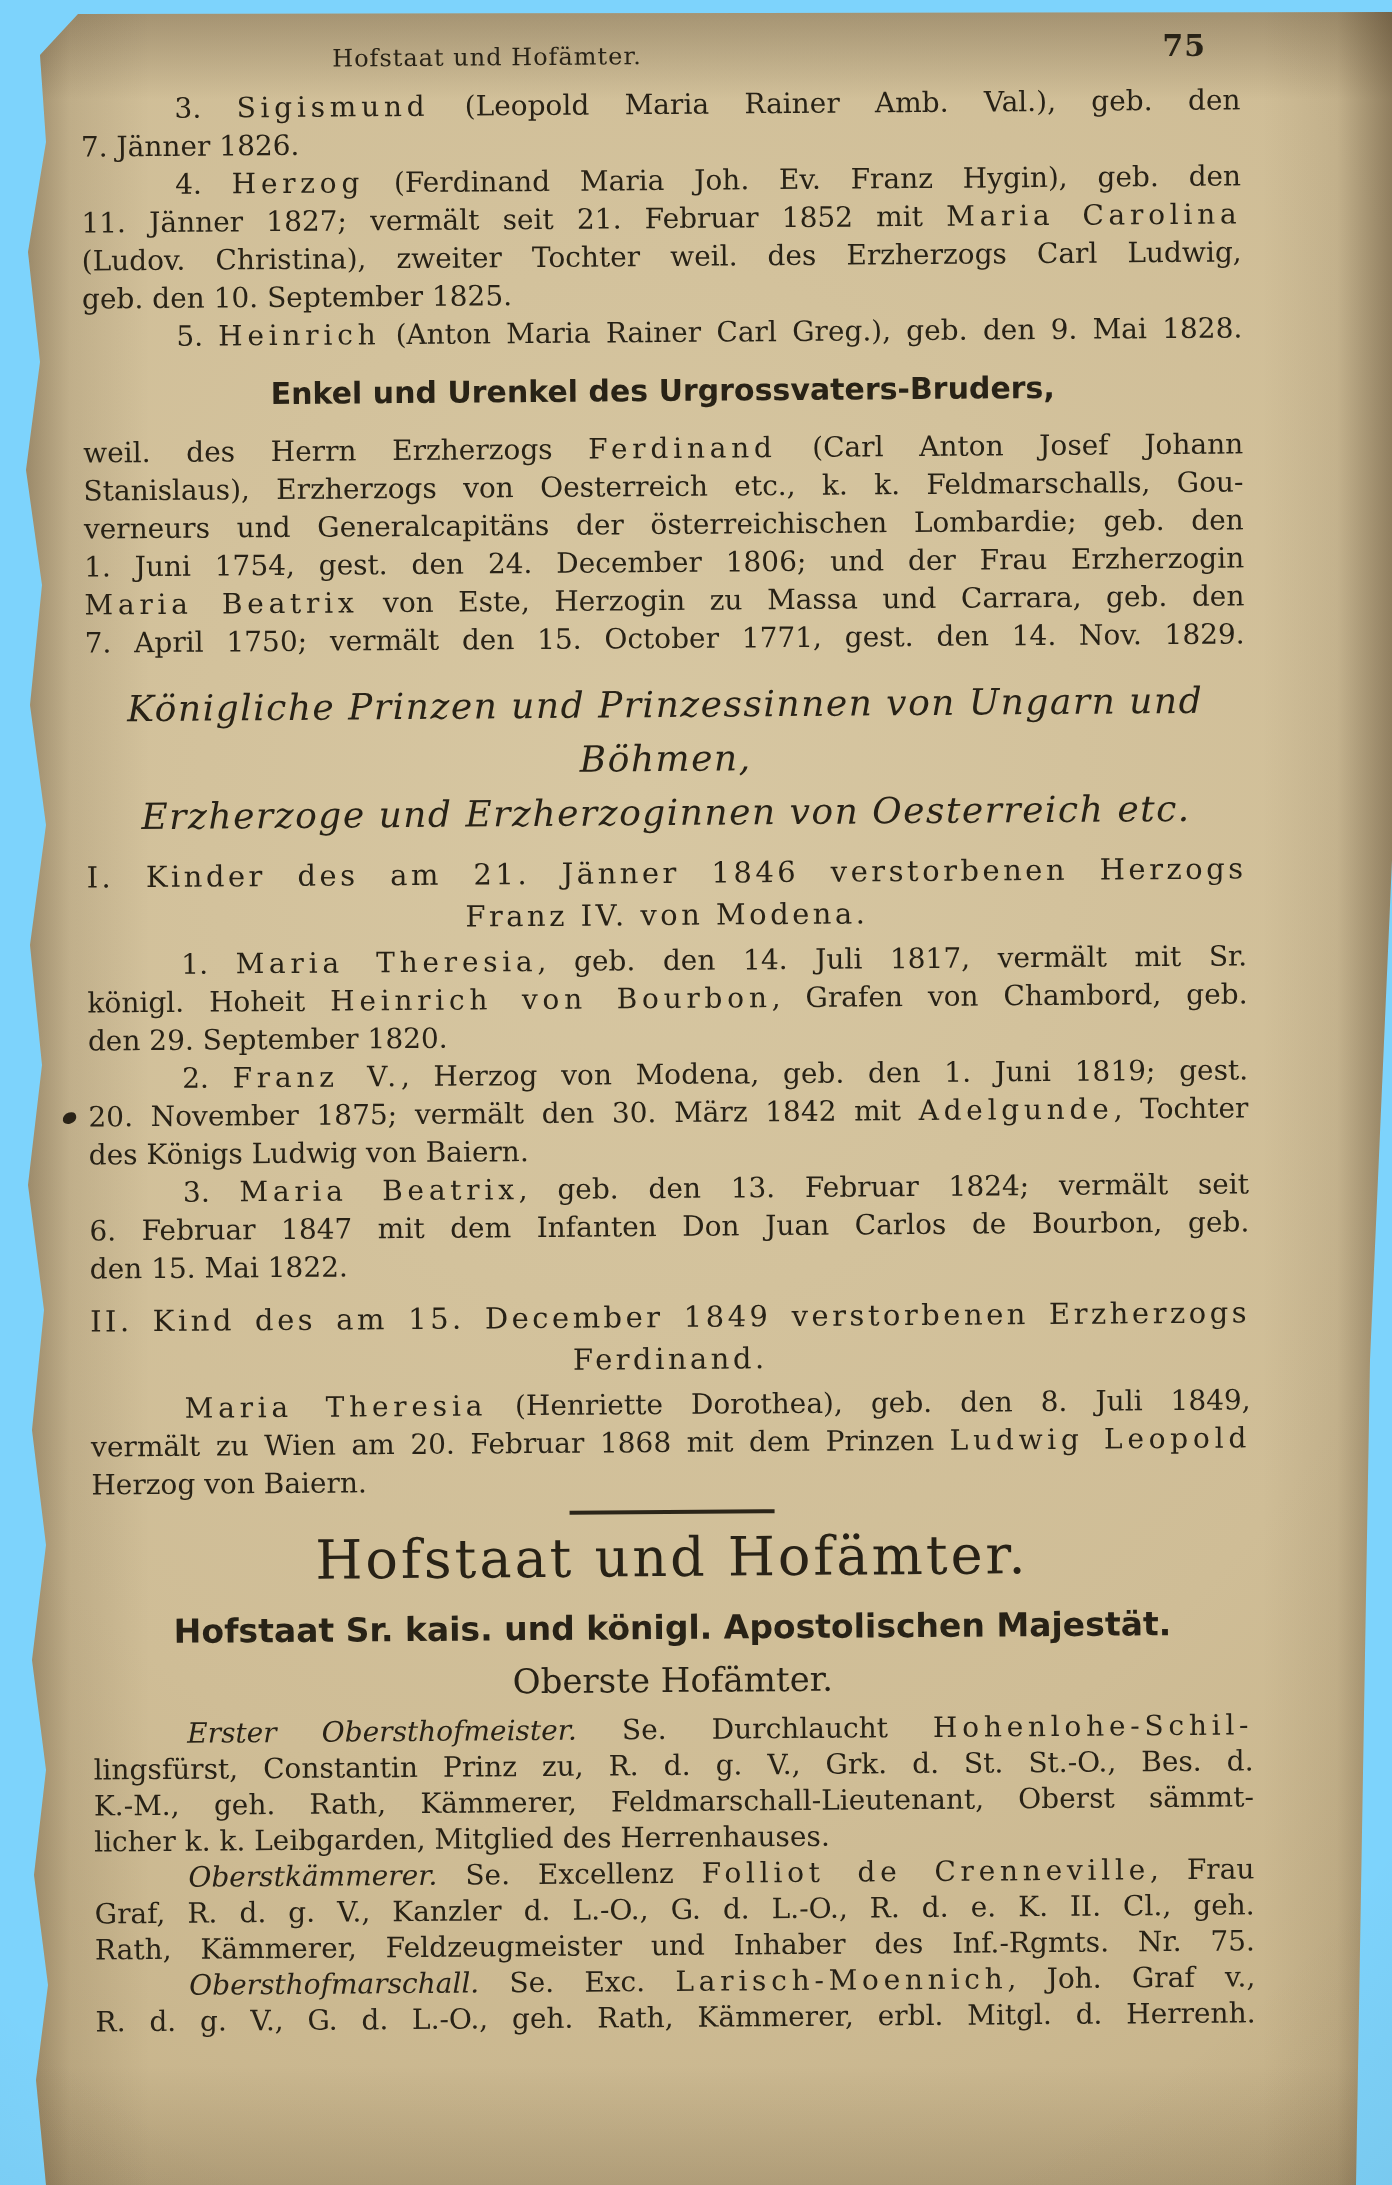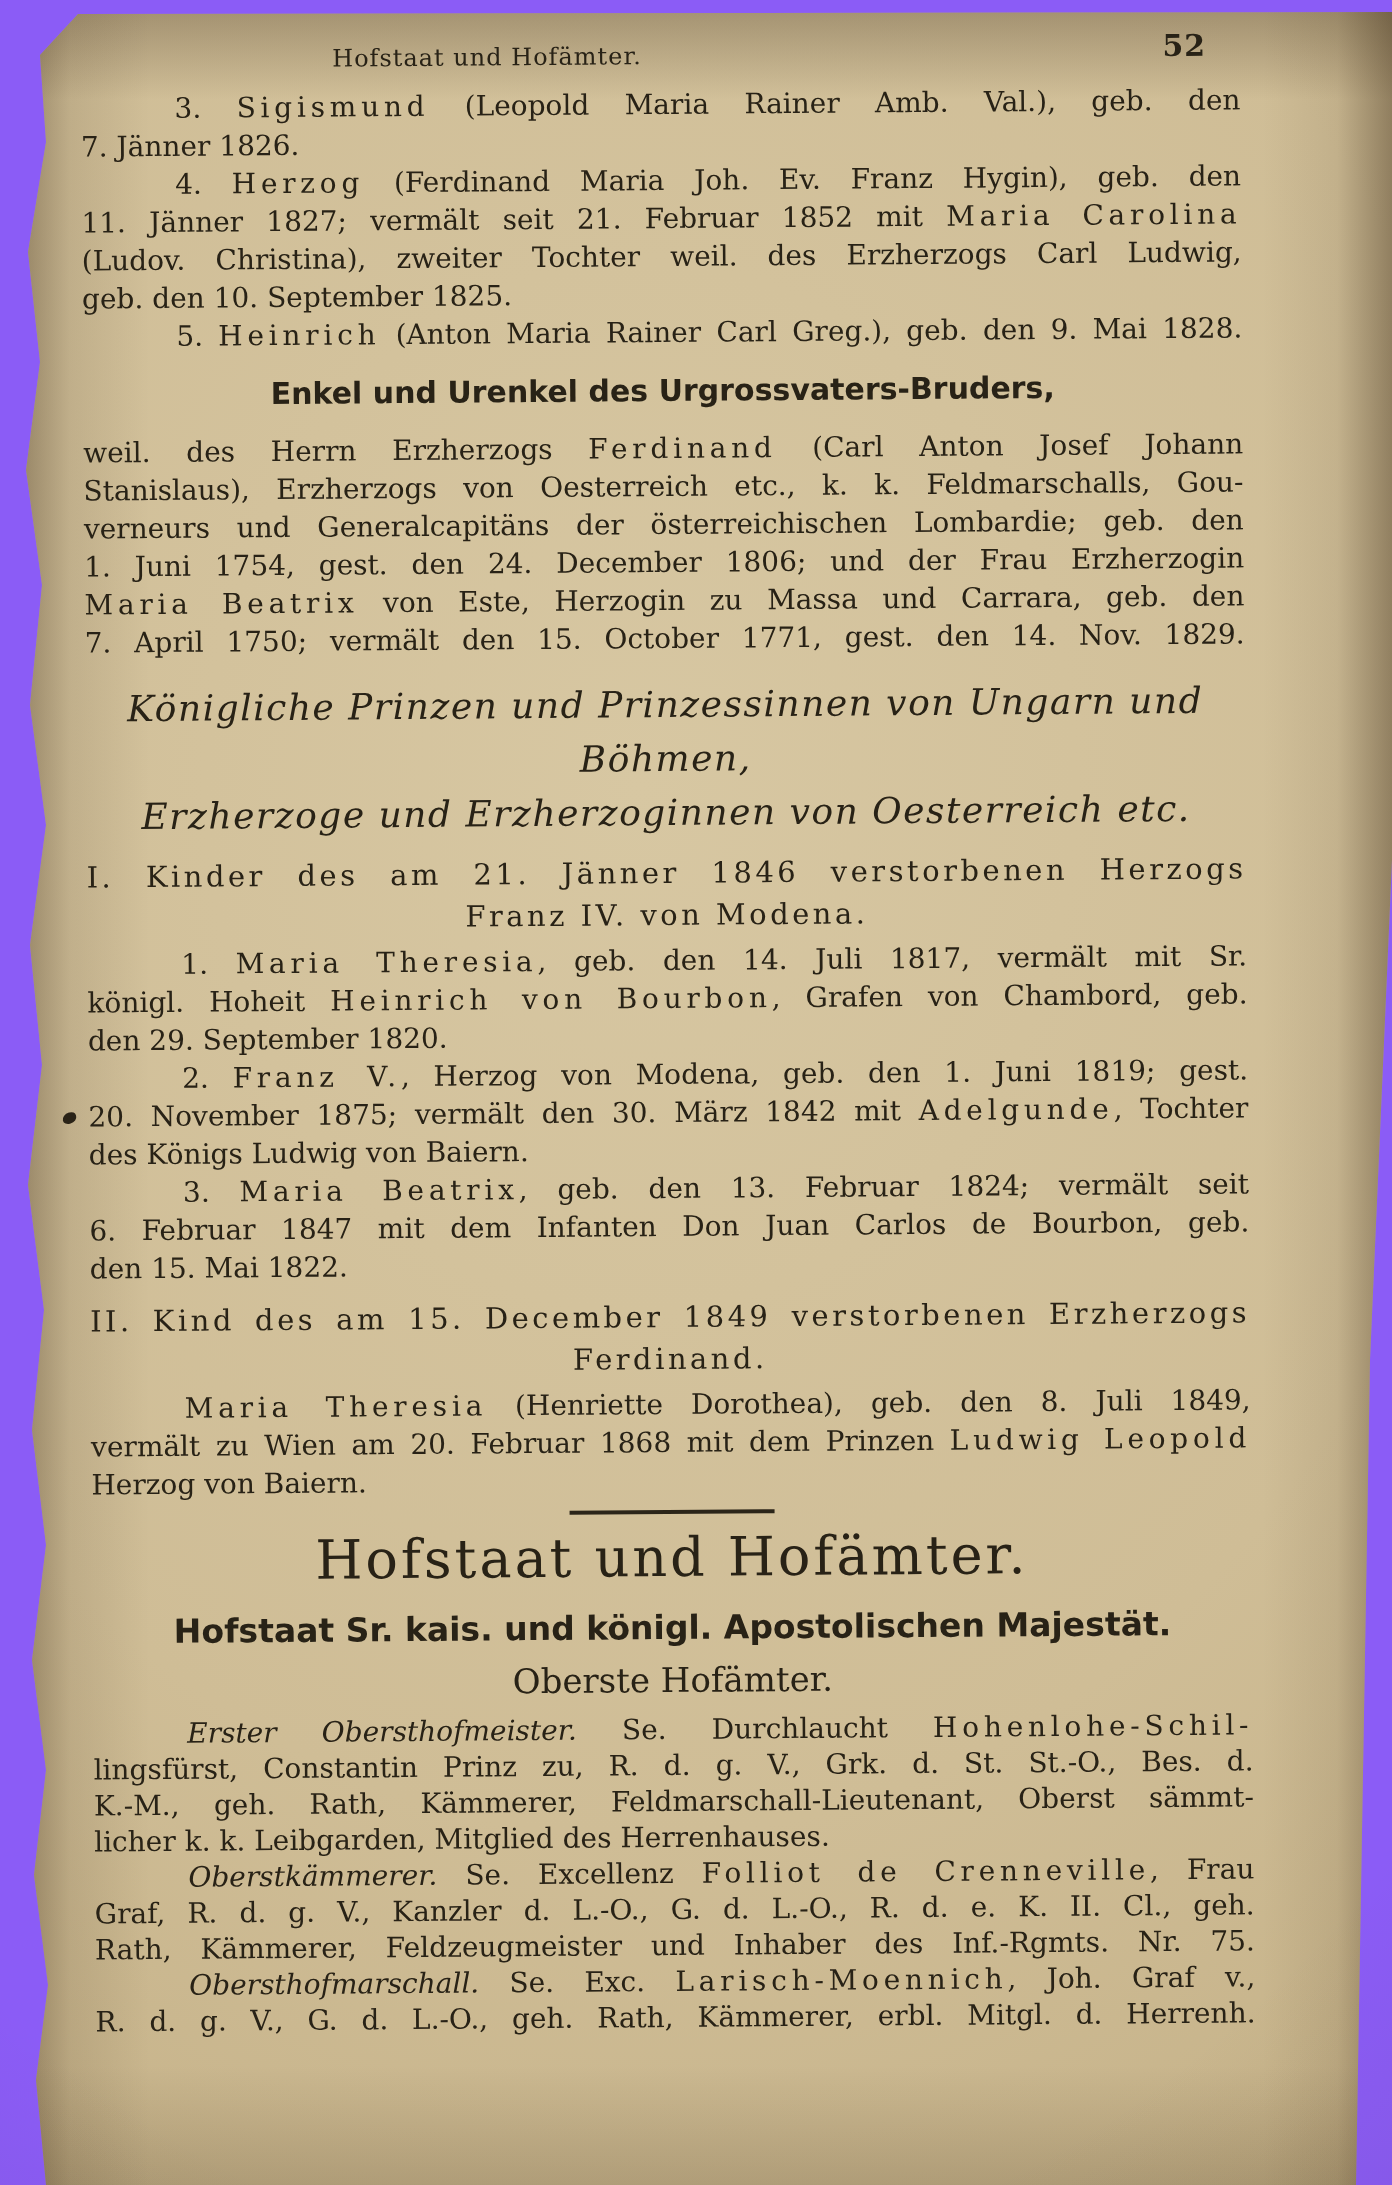--- a/index.html
+++ b/index.html
@@ -1,17 +1,17 @@
 <!DOCTYPE html>
 <html><head>
 <meta charset="utf-8">
 <title>Scan</title>
 <style>
   html,body{margin:0;padding:0;background:#070604;}
-  .page{position:relative;width:1392px;height:2185px;overflow:hidden;background:#8b5cf6;}
+  .page{position:relative;width:1392px;height:2185px;overflow:hidden;background:#7dd3fc;}
   .paper{
     position:absolute;inset:0;
     clip-path:polygon(78px 14px,1392px 12px,1392px 860px,1370px 1360px,1356px 2185px,46px 2185px,
       36px 2080px,48px 1985px,34px 1875px,46px 1770px,32px 1660px,46px 1545px,32px 1430px,
       44px 1310px,28px 1185px,42px 1065px,30px 945px,46px 825px,30px 705px,42px 585px,
       26px 470px,40px 362px,28px 252px,46px 142px,40px 55px);
     background:
       linear-gradient(to right, rgba(43,26,8,.45), rgba(43,26,8,.10) 70px, rgba(0,0,0,0) 150px),
       linear-gradient(to left, rgba(43,26,8,.38), rgba(43,26,8,.08) 55px, rgba(0,0,0,0) 130px),
       linear-gradient(to bottom, rgba(43,26,8,.30), rgba(0,0,0,0) 100px),
@@ -60,21 +60,21 @@
 </style>
 </head>
 <body>
 
 <div class="page">
   <div class="paper"></div>
   <div class="vignette"></div>
   <div class="content">
     <div class="runhead">
       <span class="rh-text">Hofstaat und Hofämter.</span>
-      <span class="rh-num">52</span>
+      <span class="rh-num">75</span>
     </div>
     <div class="blocks">
         <div class="block body gap-before">
           <div class="line a-j ind"><span class="s-n">3. </span><span class="s-g">Sigismund</span><span class="s-n"> (Leopold Maria Rainer Amb. Val.), geb. den</span></div>
           <div class="line a-l"><span class="s-n">7. Jänner 1826.</span></div>
           <div class="line a-j ind"><span class="s-n">4. </span><span class="s-g">Herzog</span><span class="s-n"> (Ferdinand Maria Joh. Ev. Franz Hygin), geb. den</span></div>
           <div class="line a-j"><span class="s-n">11. Jänner 1827; vermält seit 21. Februar 1852 mit </span><span class="s-g">Maria Carolina</span></div>
           <div class="line a-j"><span class="s-n">(Ludov. Christina), zweiter Tochter weil. des Erzherzogs Carl Ludwig,</span></div>
           <div class="line a-l"><span class="s-n">geb. den 10. September 1825.</span></div>
           <div class="line a-j ind"><span class="s-n">5. </span><span class="s-g">Heinrich</span><span class="s-n"> (Anton Maria Rainer Carl Greg.), geb. den 9. Mai 1828.</span></div>

